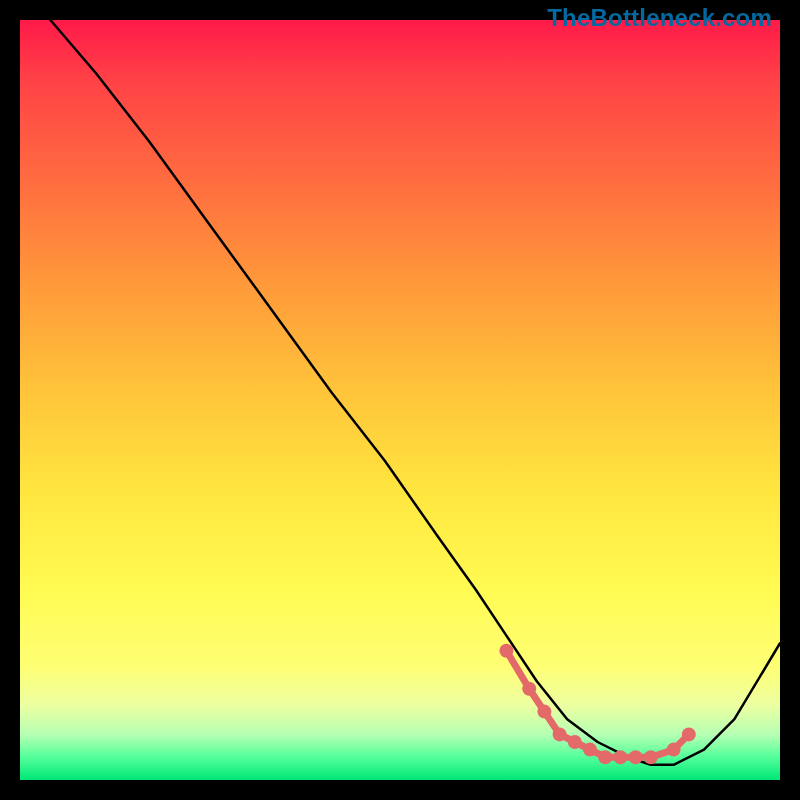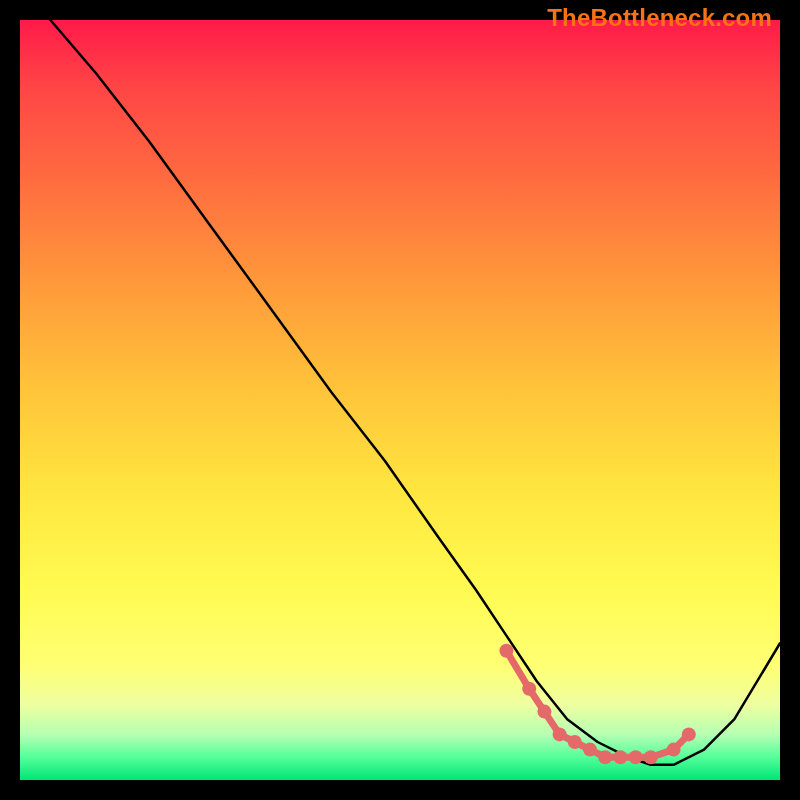--- a/index.html
+++ b/index.html
@@ -38,21 +38,21 @@
       #00e676 100%
     );
   }
   .watermark {
     position: absolute;
     top: 4px;
     right: 28px;
     font-family: Arial, Helvetica, sans-serif;
     font-size: 24px;
     font-weight: 600;
-    color: #f97316;
+    color: #0369a1;
     letter-spacing: 0.2px;
     z-index: 5;
   }
   svg.curve {
     position: absolute;
     left: 0;
     top: 0;
     width: 760px;
     height: 760px;
     z-index: 3;

